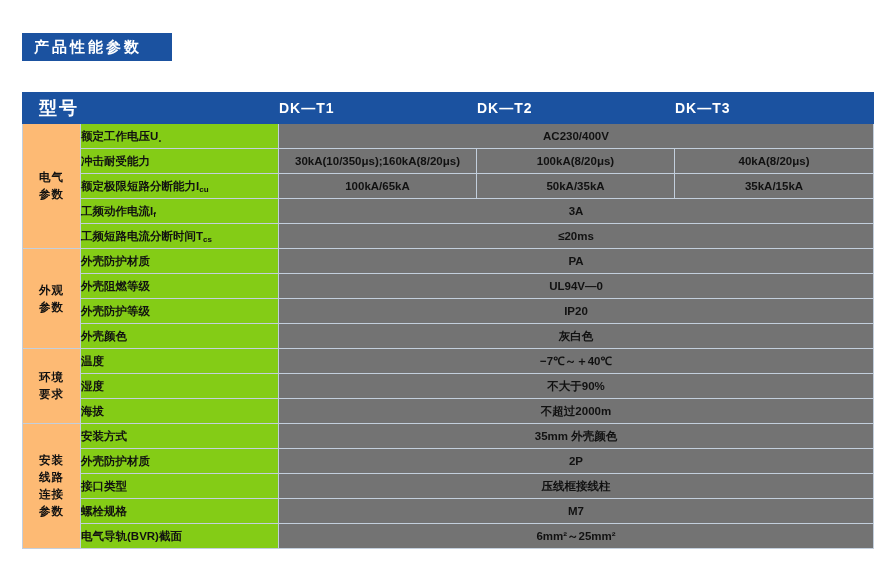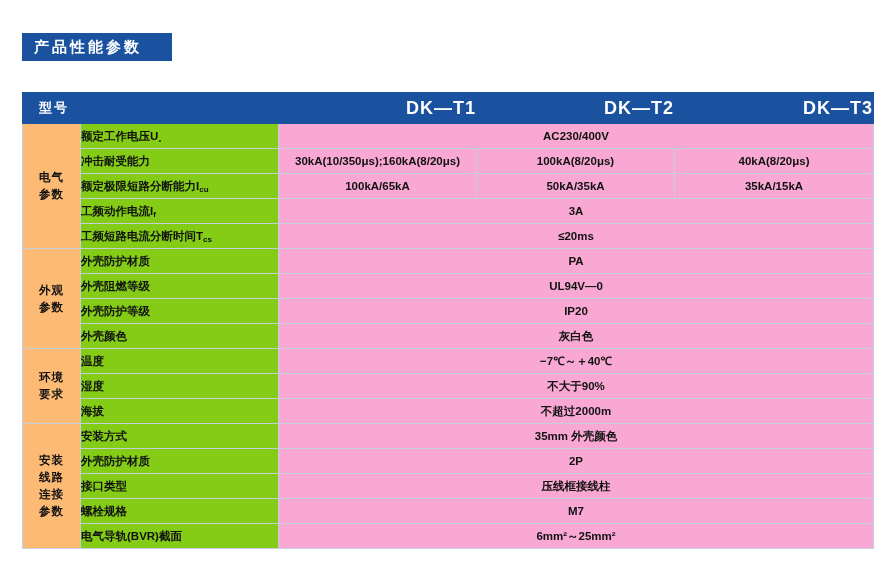--- a/index.html
+++ b/index.html
@@ -64,26 +64,26 @@
     height: 24px;
     vertical-align: middle;
   }
 
   
   tr.head td {
     background: #1b52a0;
     color: #ffffff;
     border: 1px solid #1b52a0;
     height: 30px;
+    font-size: 14px;
+    text-align: left;
+    letter-spacing: 1px;
+  }
+  tr.head td.head-model {
     font-size: 18px;
-    text-align: right;
-    letter-spacing: 1px;
-  }
-  tr.head td.head-model {
-    font-size: 13px;
     letter-spacing: 2px;
   }
 
   
   td.group {
     background: #fdba74;
     color: #ffffff;
     text-align: center;
     font-size: 12.5px;
     letter-spacing: 1px;
@@ -94,21 +94,21 @@
   
   td.param {
     padding-left: 10px;
     text-align: left;
     background: #84cc16;
     font-size: 11.5px;
   }
 
   td.val {
     text-align: center;
-    background: #f9a8d4;
+    background: #737373;
     font-size: 11.5px;
   }
 
   sub {
     font-size: 8px;
     vertical-align: bottom;
   }
 
   .col-grp { width: 58px; }
   .col-par { width: 198px; }

